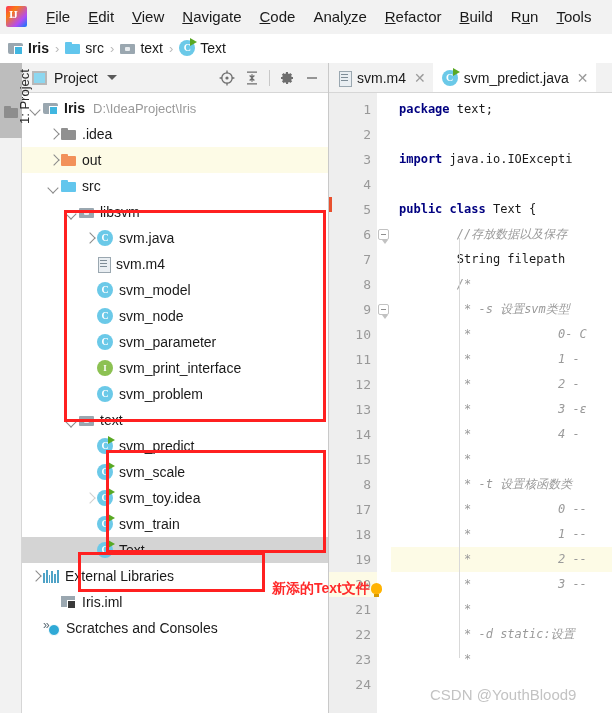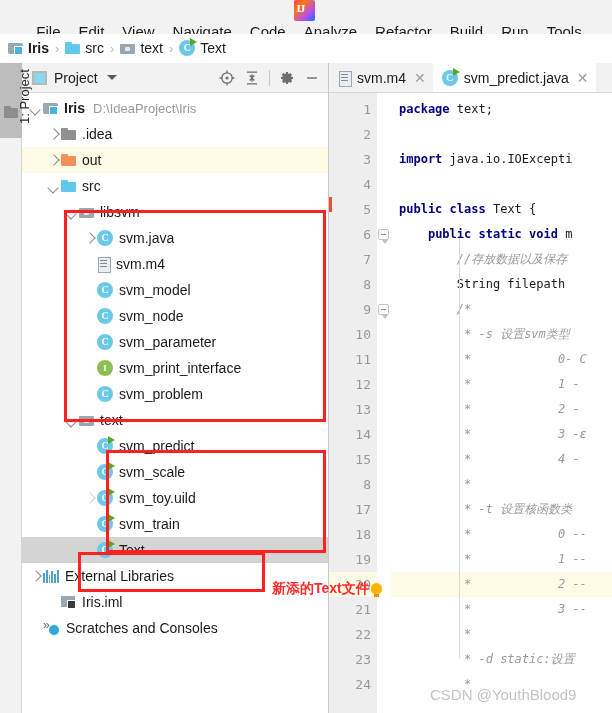--- a/index.html
+++ b/index.html
@@ -395,21 +395,21 @@
               <span class="label">svm_predict</span>
             </div>
             <div class="row" style="padding-left: 62px;">
               <span class="arrow"></span>
               <span class="ico ico-class runnable">C</span>
               <span class="label">svm_scale</span>
             </div>
             <div class="row" style="padding-left: 62px;">
               <span class="arrow right faint"></span>
               <span class="ico ico-class runnable">C</span>
-              <span class="label">svm_toy.uild</span>
+              <span class="label">svm_toy.idea</span>
             </div>
             <div class="row" style="padding-left: 62px;">
               <span class="arrow"></span>
               <span class="ico ico-class runnable">C</span>
               <span class="label">svm_train</span>
             </div>
             <div class="row selected" style="padding-left: 62px;">
               <span class="arrow"></span>
               <span class="ico ico-class runnable">C</span>
               <span class="label">Text</span>
@@ -484,21 +484,20 @@
               <span class="fold-minus" style="top: 136px; left: 1px;"></span>
               <span class="fold-minus" style="top: 211px; left: 1px;"></span>
             </div>
           <div class="code-lines">
             <div class="indent-guide" style="left:68px; top:145px; height:420px;"></div>
           <div class="cline"><span class="kw">package</span><span class="pln"> text;</span></div>
               <div class="cline"></div>
               <div class="cline"><span class="kw">import</span><span class="pln"> java.io.IOExcepti</span></div>
               <div class="cline"></div>
               <div class="cline"><span class="kw">public class</span><span class="pln"> Text {</span></div>
-              <div class="cline"><span class="pln">    </span><span class="kw">public static void</span><span class="pln"> m</span></div>
               <div class="cline"><span class="cmt">        //存放数据以及保存</span></div>
               <div class="cline"><span class="pln">        String filepath</span></div>
               <div class="cline"><span class="cmt">        /*</span></div>
               <div class="cline"><span class="cmt">         * -s 设置svm类型</span></div>
               <div class="cline"><span class="cmt">         *            0- C</span></div>
               <div class="cline"><span class="cmt">         *            1 -</span></div>
               <div class="cline"><span class="cmt">         *            2 -</span></div>
               <div class="cline"><span class="cmt">         *            3 -ε</span></div>
               <div class="cline"><span class="cmt">         *            4 -</span></div>
               <div class="cline"><span class="cmt">         *</span></div>
@@ -511,21 +510,21 @@
               <div class="cline"><span class="cmt">         * -d static:设置</span></div>
               <div class="cline"><span class="cmt">         *</span></div>
             </div>
         </div>
       </div>
 
     </div>
   </div>
 </div>
 
-<div class="menubar" style="position:absolute; left:0; top:0; width:612px;flex-direction:column;">
+<div class="menubar" style="position:absolute; left:0; top:0; width:612px;">
   <div class="ij-logo"></div>
   <div id="menu-items" style="display:flex; align-items:center;">
       <div class="menu-item"><span class="mn">F</span>ile</div>
       <div class="menu-item"><span class="mn">E</span>dit</div>
       <div class="menu-item"><span class="mn">V</span>iew</div>
       <div class="menu-item"><span class="mn">N</span>avigate</div>
       <div class="menu-item"><span class="mn">C</span>ode</div>
       <div class="menu-item">Anal<span class="mn">y</span>ze</div>
       <div class="menu-item"><span class="mn">R</span>efactor</div>
       <div class="menu-item"><span class="mn">B</span>uild</div>

